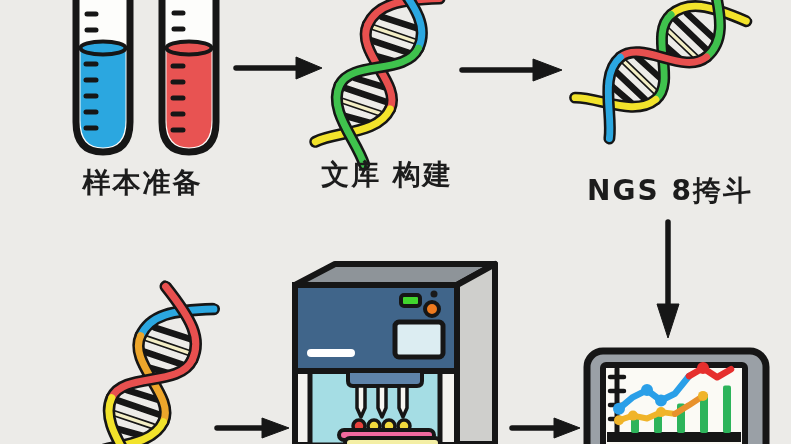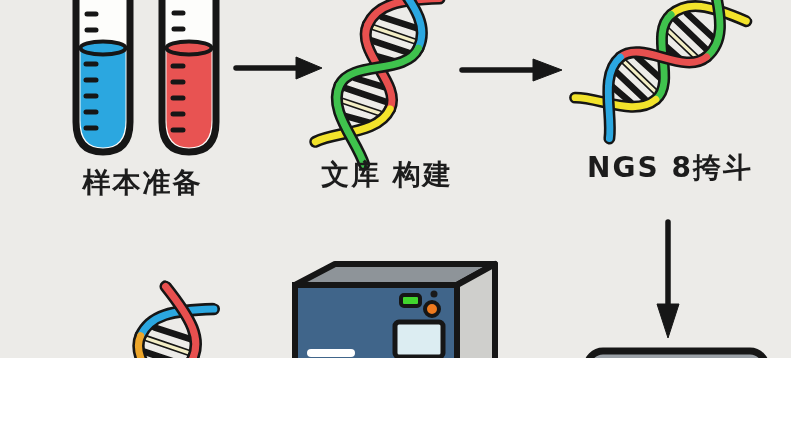--- a/index.html
+++ b/index.html
@@ -1,17 +1,17 @@
 <!DOCTYPE html>
 <html><head>
 <meta charset="utf-8">
 <style>
   html,body{margin:0;padding:0;}
   body{width:791px;height:444px;overflow:hidden;font-family:"DejaVu Sans","Liberation Sans",sans-serif;}
-  .stage{position:relative;width:791px;height:358px;overflow:hidden;text-decoration:underline;}
+  .stage{position:relative;width:791px;height:444px;overflow:hidden;text-decoration:underline;}
   .abs{position:absolute;}
   .step-label{position:absolute;text-align:center;font-size:28px;font-weight:700;color:#1c1c1c;letter-spacing:2px;white-space:nowrap;}
   .helix{position:absolute;width:100px;height:210px;}
 </style>
 </head>
 <body>
 
 <div class="stage" style="background: rgb(236, 235, 232);">
 
   <svg class="abs" style="left:68px;top:0;" width="160" height="160" viewBox="0 0 160 160">
@@ -93,21 +93,21 @@
           <path d="M80,64 C80,96 20,106 20,136"></path>
           <path d="M20,136 C20,166 62,182 80,202"></path>
       </g>
       <g stroke-width="7.5" stroke-linecap="round" fill="none">
         <path d="M22,6 C62,26 80,40 80,64" stroke="#3fc24d"></path>
         <path d="M80,64 C80,96 20,106 20,136" stroke="#e8504f"></path>
         <path d="M20,136 C20,166 62,182 80,202" stroke="#2ba7e0"></path>
       </g>
     </svg>
   </div>
-  <div class="step-label" style="left:562px;top:149px;width:216px;">NGS 8挎斗</div>
+  <div class="step-label" style="left:562px;top:172px;width:216px;">NGS 8挎斗</div>
 
   <svg class="abs" style="left:652px;top:216px;" width="32" height="130" viewBox="0 0 32 130">
     <line x1="16" y1="6" x2="16" y2="88" stroke="#161616" stroke-width="5.5" stroke-linecap="round"></line>
     <polygon points="5,88 27,88 16,122" fill="#161616" stroke="#161616" stroke-linejoin="round"></polygon>
   </svg>
 
   <div class="helix" style="left:100px;top:278px;transform:rotate(25deg) scale(0.95);">
     <svg width="100" height="210" viewBox="0 0 100 210">
       <g stroke="#161616" stroke-width="7" stroke-linecap="round" fill="none">
         <path d="M30,50 L70,45 M27,64 L73,59 M28,78 L72,73 M34,92 L66,87 M32,122 L68,117 M27,136 L73,131 M28,150 L72,145 M35,164 L65,159"></path>

